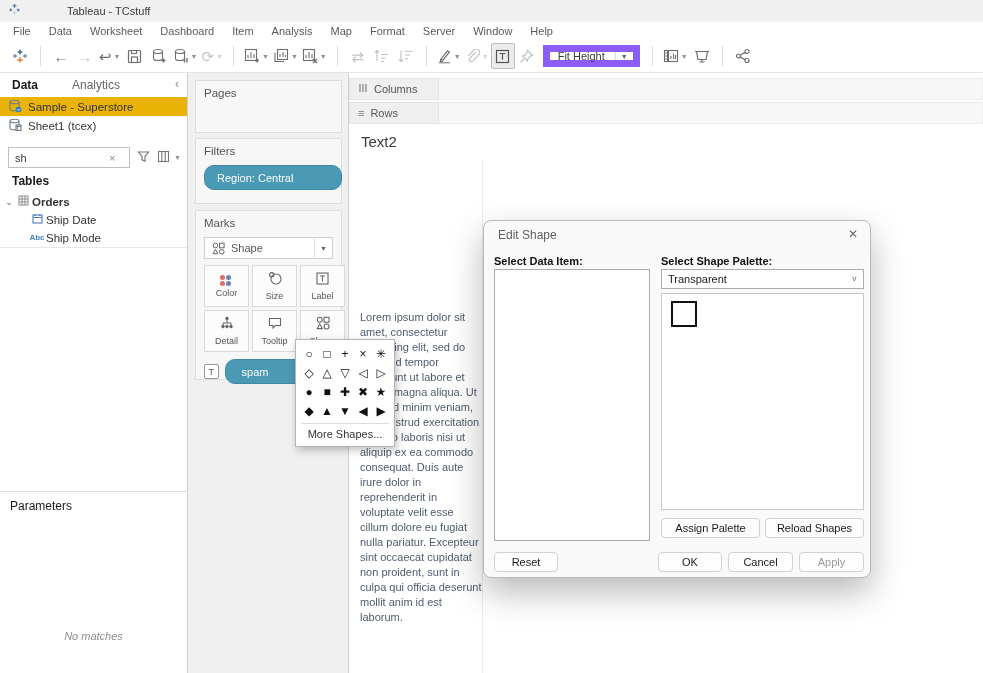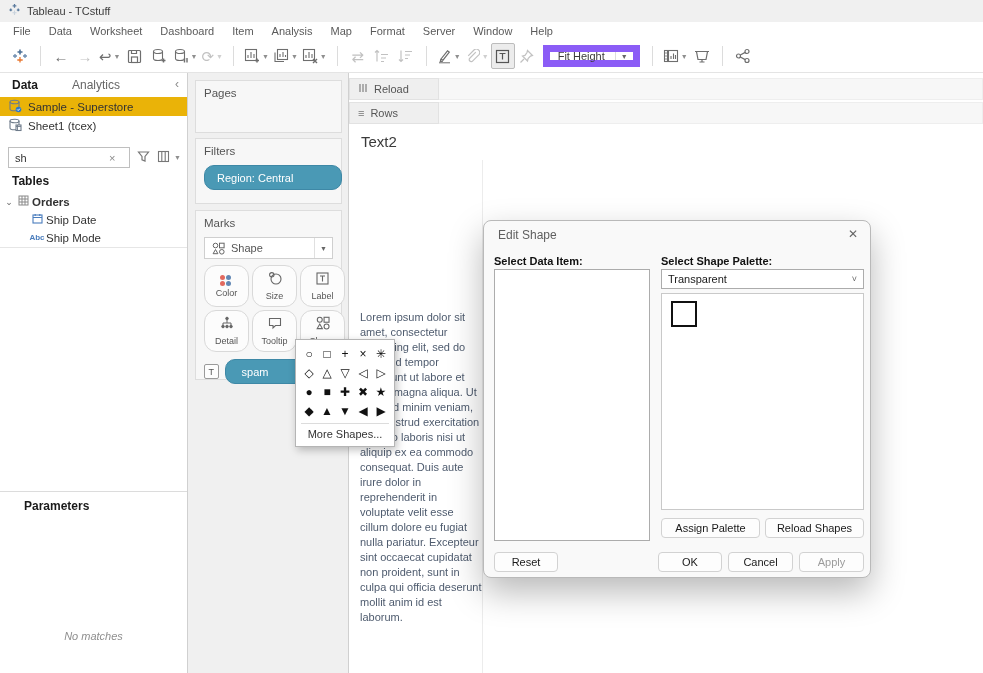--- a/index.html
+++ b/index.html
@@ -1,21 +1,21 @@
 <!DOCTYPE html>
 <html><head>
 <meta charset="utf-8">
 <style>
   * { box-sizing: border-box; margin: 0; padding: 0; }
   body { font-family: "Liberation Sans", sans-serif; background: #fff; }
   .app { position: relative; width: 983px; height: 673px; background: #fff; overflow: hidden; font-family: "Liberation Sans", sans-serif; }
 
   
   .titlebar { height: 22px; background: #f0f0f0; display: flex; align-items: center; padding-left: 8px; gap: 6px; }
-  .titlebar .ttext { font-size: 11px; color: #3c3c3c; }
+  .titlebar .ttext { font-size: 11px; color: #3c3c3c; margin-left: 40px; }
 
   
   .menubar { height: 18px; background: #fff; display: flex; align-items: center; padding-left: 4px; }
   .menu-item { font-size: 11px; color: #5a5a5a; padding: 0 9px; cursor: default; }
 
   
   .toolbar { height: 33px; background: #fff; border-bottom: 1px solid #e4e4e4; display: flex; align-items: center; padding: 0 8px; }
   .tbtn { height: 26px; min-width: 24px; display: flex; align-items: center; justify-content: center; color: #6e6e6e; font-size: 15px; padding: 0 2px; }
   .tbtn svg { display: block; }
   .glyph { font-size: 15px; line-height: 1; }
@@ -40,38 +40,38 @@
   .ds-row { position: absolute; left: 0; right: 0; height: 19px; display: flex; align-items: center; gap: 6px; padding-left: 8px; font-size: 11.5px; color: #333; }
   .ds-row.selected { background: #eab308; }
   .search-row { position: absolute; top: 74px; left: 8px; right: 4px; height: 21px; display: flex; align-items: center; }
   .sinput-wrap { width: 122px; height: 21px; border: 1px solid #bfbfbf; background: #fff; display: flex; align-items: center; }
   .sinput { border: none; outline: none; width: 100px; font-size: 11px; color: #333; padding-left: 6px; font-family: "Liberation Sans", sans-serif; background: transparent; }
   .sclear { color: #8a8a8a; font-size: 11px; padding-right: 5px; }
   .side-sec-label { position: absolute; left: 12px; font-size: 12px; font-weight: bold; color: #1a1a1a; }
   .tree-row { position: absolute; left: 0; right: 0; height: 17px; display: flex; align-items: center; font-size: 11.5px; color: #333; }
   .tree-caret { width: 14px; text-align: center; color: #666; font-size: 9px; padding-left: 4px; }
   .tree-divider { position: absolute; left: 0; right: 0; top: 174px; border-top: 1px solid #e6e6e6; }
-  .params { position: absolute; top: 418px; left: 0; right: 0; border-top: 1px solid #dcdcdc; padding: 7px 24px; font-size: 12px; font-weight: bold; color: #1a1a1a; }
+  .params { position: absolute; top: 418px; left: 0; right: 0; border-top: 1px solid #dcdcdc; padding: 7px 10px; font-size: 12px; font-weight: normal; color: #1a1a1a; }
   .nomatch { position: absolute; top: 557px; left: 0; right: 0; text-align: center; font-size: 11px; font-style: italic; color: #8f8f8f; }
   .abc-ic { color: #4a7dbd; font-size: 8px; font-weight: bold; width: 18px; text-align: center; }
 
   
   .cardspanel { width: 161px; background: #f0f0f0; border-right: 1px solid #d0d0d0; position: relative; flex: none; }
   .card { position: absolute; left: 7px; right: 6px; background: #f7f7f7; border: 1px solid #ddd; padding: 6px 8px; }
   .card-label { font-size: 11.5px; color: #555; }
   .card-pages { top: 7px; height: 53px; }
   .card-filters { top: 65px; height: 66px; }
   .card-marks { top: 137px; height: 170px; }
   .pill { height: 25px; border-radius: 10px; background: #4a99b5; border: 1px solid #3e88a6; color: #fff; font-size: 11px; display: flex; align-items: center; padding-left: 12px; }
   .filters-pill { margin-top: 8px; width: 138px; }
   .marktype { margin-top: 8px; height: 22px; background: #fff; border: 1px solid #cfcfcf; display: flex; align-items: center; position: relative; }
   .marktype .mtlabel { font-size: 11px; color: #555; margin-left: 6px; }
   .marktype .mtcaret { position: absolute; right: 0; top: 0; bottom: 0; width: 18px; border-left: 1px solid #e0e0e0; display: flex; align-items: center; justify-content: center; font-size: 7px; color: #666; }
   .marks-grid { margin-top: 6px; display: grid; grid-template-columns: repeat(3, 45px); grid-auto-rows: 42px; gap: 3px; }
-  .mbtn { background: #fcfcfc; border: 1px solid #d9d9d9; border-radius: 12px; display: flex; flex-direction: column; align-items: center; justify-content: center; gap: 2px; }
+  .mbtn { background: #fcfcfc; border: 1px solid #d9d9d9; border-radius: 0; display: flex; flex-direction: column; align-items: center; justify-content: center; gap: 2px; }
   .mbtn .mlabel { font-size: 9px; color: #555; }
   .pillrow { margin-top: 7px; display: flex; align-items: center; gap: 6px; }
   .tchip { width: 15px; height: 15px; border: 1px solid #9a9a9a; border-radius: 2px; display: flex; align-items: center; justify-content: center; font-size: 9px; color: #555; background: #fdfdfd; }
   .spam-pill { width: 112px; padding-left: 16px; }
 
   
   .canvas { flex: 1; position: relative; background: #fff; }
   .shelf { position: absolute; left: 0; right: 0; height: 22px; display: flex; }
   .shelf-cols { top: 5px; }
   .shelf-rows { top: 29px; }
@@ -477,21 +477,21 @@
     </section>
 
     <section class="canvas">
       <div class="shelf shelf-cols">
         <div class="shelf-label">
           <span>
             <svg width="10" height="10" viewBox="0 0 10 10" fill="none" stroke="#888" stroke-width="1.3">
                 <path d="M2 1v8M5 1v8M8 1v8"></path>
               </svg>
           </span>
-          <span>Reload</span>
+          <span>Columns</span>
         </div>
         <div class="shelf-field"></div>
       </div>
       <div class="shelf shelf-rows">
         <div class="shelf-label">
           <span class="rows-glyph">≡</span>
           <span>Rows</span>
         </div>
         <div class="shelf-field"></div>
       </div>

